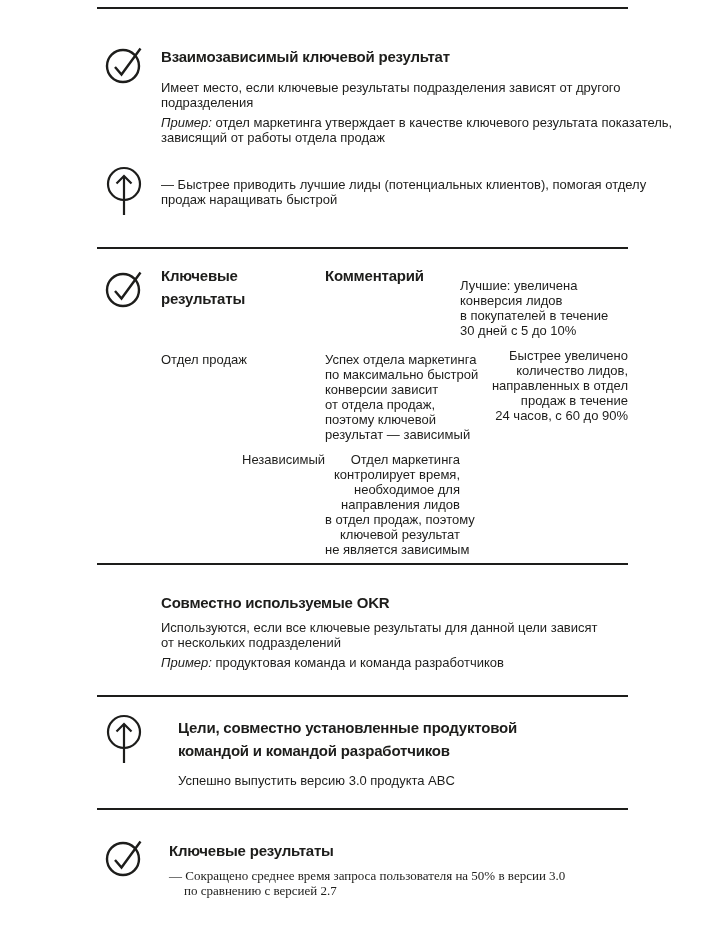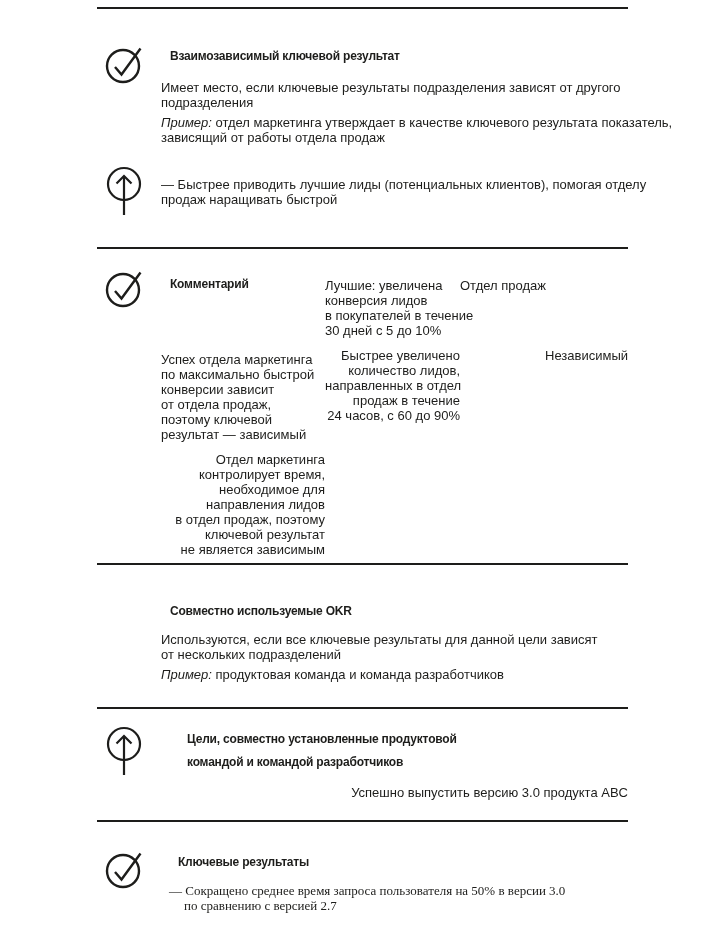--- a/index.html
+++ b/index.html
@@ -13,22 +13,22 @@
   .page { padding: 7px 89px 0 97px; }
   hr.rule {
     border: none; border-top: 2px solid #1d1d1b;
     margin: 0; width: 531px;
   }
   .section { display: flex; }
   .icon-col { width: 64px; flex: none; }
   .icon-col svg { display: block; margin-left: 8px; }
   .content { flex: 1; min-width: 0; }
   h2 {
-    margin: 9px;
-    font-size: 12px; font-weight: bold;
+    margin: 0;
+    font-size: 15px; font-weight: bold;
     line-height: 23px; letter-spacing: -0.2px;
     white-space: pre;
   }
   p.body {
     margin: 0;
     font-size: 13px; line-height: 15px;
     white-space: pre;
   }
   p.body em { font-style: italic; }
   .hang { padding-left: 15px; text-indent: -15px; }
@@ -43,21 +43,21 @@
   #s2 .p1 { margin-top: 11px; }
   #hr2 { margin-top: 29px; }
   #s3 { margin-top: 15px; }
   #hr3 { margin-top: 6px; }
   #s4 { margin-top: 26px; }
   #s4 .p1 { margin-top: 6px; }
   #s4 .example { margin-top: 5px; }
   #hr4 { margin-top: 25px; }
   #s5 { margin-top: 17px; gap: 17px; }
   #s5 h2 { margin-top: 2px; }
-  #s5 .p1 { margin-top: 11px; text-align: right; }
+  #s5 .p1 { margin-top: 11px; }
   #hr5 { margin-top: 20px; }
   #s6 { margin-top: 23px; }
   #s6 .content { padding-left: 8px; }
   #s6 h2 { margin-top: 6px; }
   #s6 .bullet-1 { margin-top: 13px; }
   #s6 .bullet-2 { margin-top: 6px; font-family: Liberation Serif, serif; }
 
   
   .okr-table {
     display: grid;
@@ -117,20 +117,22 @@
   <hr class="rule" id="hr2">
 
   <section class="section" id="s3">
     <div class="icon-col">
       <svg width="44" height="46" viewBox="0 0 44 46">
           <use href="#icon-check-circle"></use>
         </svg>
     </div>
     <div class="content">
       <div class="okr-table">
+        <h2 class="th">Ключевые
+результаты</h2>
         <h2 class="th">Комментарий</h2>
 
         <p class="body r1">Лучшие: увеличена
 конверсия лидов
 в покупателей в течение
 30 дней с 5 до 10%</p>
         <p class="body r1">Отдел продаж</p>
         <p class="body r1">Успех отдела маркетинга
 по максимально быстрой
 конверсии зависит

